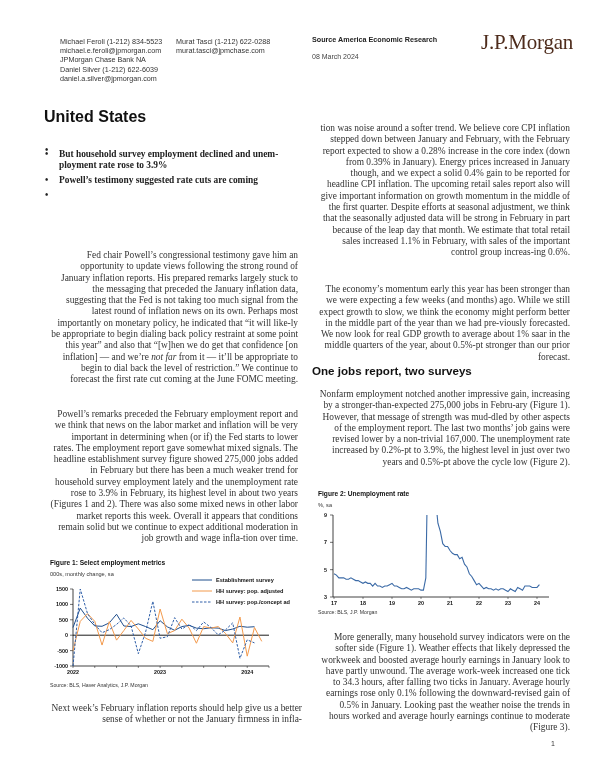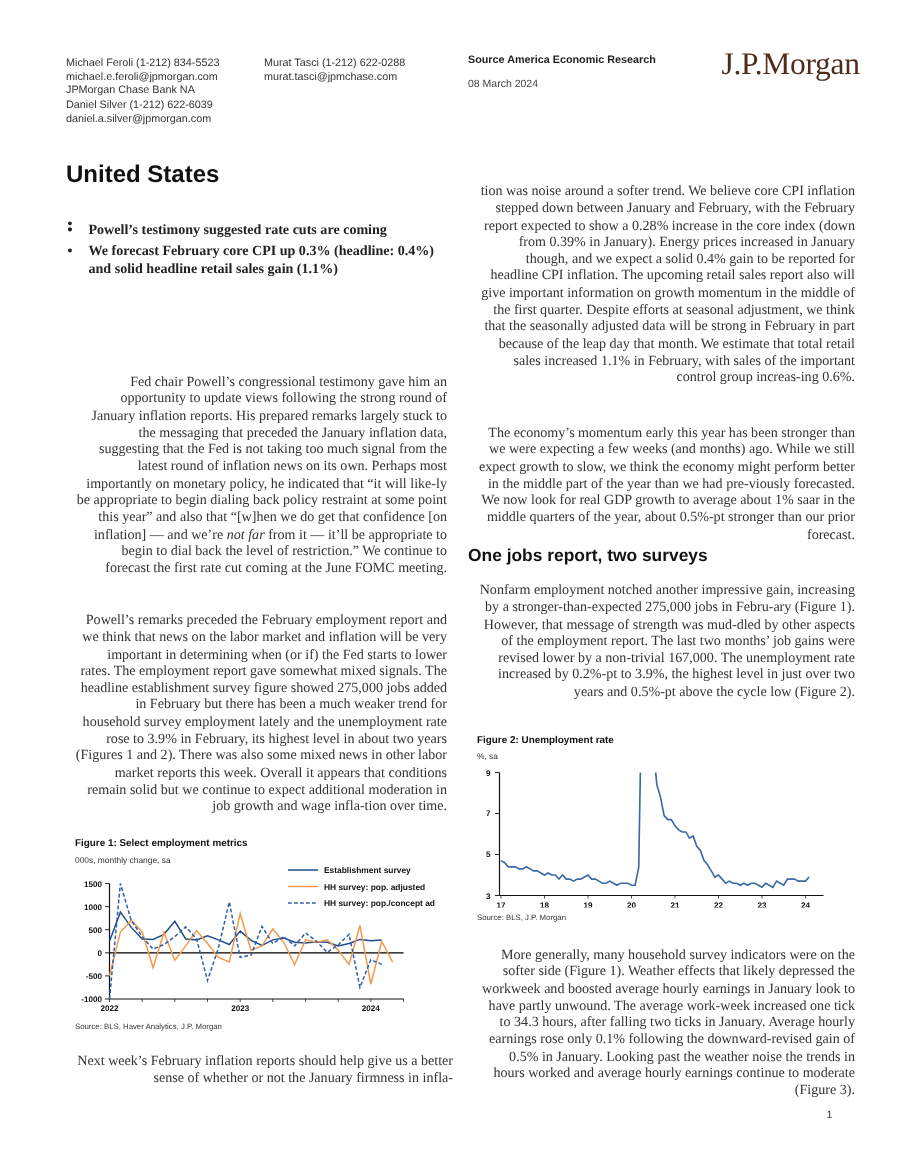--- a/index.html
+++ b/index.html
@@ -19,44 +19,44 @@
   .fig-title { position:absolute; font-family:"Liberation Sans", sans-serif; font-weight:bold; font-size:6.6px; color:#111; white-space:nowrap; }
   .fig-sub { position:absolute; font-family:"Liberation Sans", sans-serif; font-size:5.6px; color:#333; white-space:nowrap; }
   .fig-src { position:absolute; font-family:"Liberation Sans", sans-serif; font-size:5.2px; color:#333; white-space:nowrap; }
   svg text { font-family:"Liberation Sans", sans-serif; }
   #page-num { position:absolute; left:551px; top:740px; font-family:"Liberation Sans", sans-serif; font-size:7px; color:#333; }
   i { font-style:italic; }
 </style>
 </head>
 <body>
 
-<div class="contact" style="left:44px; top:37px;">
+<div class="contact" style="left:60px; top:37px;">
   <div>Michael Feroli  (1-212) 834-5523</div>
   <div>michael.e.feroli@jpmorgan.com</div>
   <div>JPMorgan Chase Bank NA</div>
   <div style="margin-top:1px;">Daniel Silver  (1-212) 622-6039</div>
   <div>daniel.a.silver@jpmorgan.com</div>
 </div>
 <div class="contact" style="left:176px; top:37px;">
   <div>Murat Tasci  (1-212) 622-0288</div>
   <div>murat.tasci@jpmchase.com</div>
 </div>
 <div id="hdr-right">
   <div id="hdr-unit">Source America Economic Research</div>
   <div id="hdr-date">08 March 2024</div>
 </div>
 <div id="logo">J.P.Morgan</div>
 
 <div id="title">United States</div>
 
 <ul id="bullets">
   <li><span class="dot">•</span></li>
+  <li><span class="dot">•</span><span>But household survey employment declined and unem-ployment rate rose to 3.9%</span></li>
+  <li><span class="dot">•</span><span>Powell’s testimony suggested rate cuts are coming</span></li>
   <li><span class="dot">•</span></li>
-  <li><span class="dot">•</span><span>Powell’s testimony suggested rate cuts are coming</span></li>
-  <li><span class="dot">•</span><span>We forecast February core CPI up 0.3% (headline: 0.4%) and solid headline retail sales gain (1.1%)</span></li>
 </ul>
 
 <p class="para" style="left:44px; top:244px; width:248px;"><span>Fed chair Powell’s congressional testimony gave him an opportunity to update views following the strong round of January inflation reports. His prepared remarks largely stuck to the messaging that preceded the January inflation data, suggesting that the Fed is not taking too much signal from the latest round of inflation news on its own. Perhaps most importantly on monetary policy, he indicated that “it will like-ly be appropriate to begin dialing back policy restraint at some point this year” and also that “[w]hen we do get that confidence [on inflation] — and we’re </span><i>not far</i><span> from it — it’ll be appropriate to begin to dial back the level of restriction.” We continue to forecast the first rate cut coming at the June FOMC meeting.</span></p>
 
 <p class="para" style="left:44px; top:403px; width:248px;">Powell’s remarks preceded the February employment report and we think that news on the labor market and inflation will be very important in determining when (or if) the Fed starts to lower rates. The employment report gave somewhat mixed signals. The headline establishment survey figure showed 275,000 jobs added in February but there has been a much weaker trend for household survey employment lately and the unemployment rate rose to 3.9% in February, its highest level in about two years (Figures 1 and 2). There was also some mixed news in other labor market reports this week. Overall it appears that conditions remain solid but we continue to expect additional moderation in job growth and wage infla-tion over time.</p>
 
 <div class="fig-title" style="left:50px; top:559px;">Figure 1: Select employment metrics</div>
 <div class="fig-sub" style="left:50px; top:571px;">000s, monthly change, sa</div>
 <svg id="fig1" width="250" height="110" style="position:absolute; left:40px; top:575px;">
   <g id="fig1-grid">

